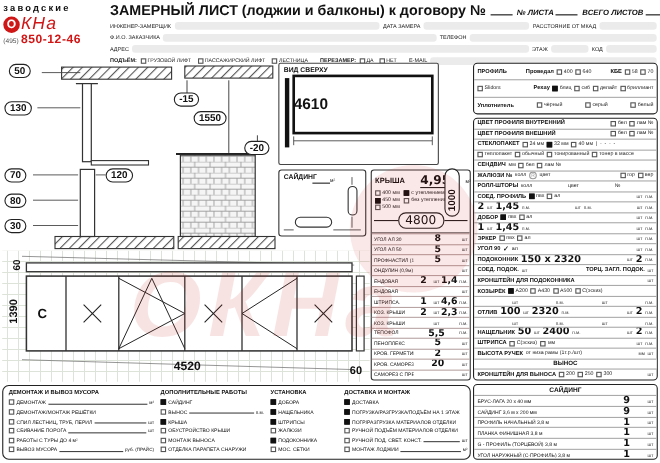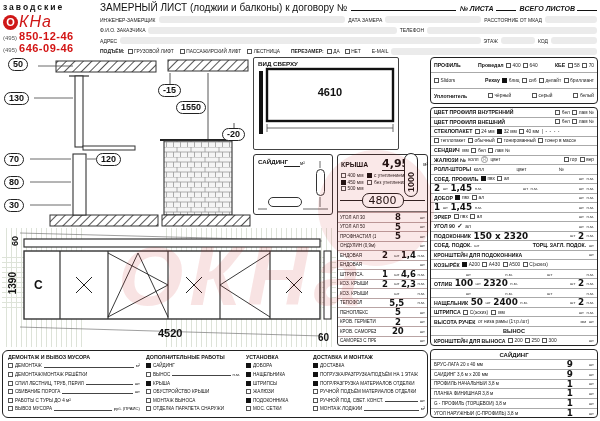--- a/index.html
+++ b/index.html
@@ -10,41 +10,41 @@
 .logo{position:absolute;left:3px;top:2px;width:94px}
 .logo-top{font-size:8.5px;font-weight:800;letter-spacing:2px;color:#111}
 .logo-main{display:flex;align-items:center;gap:1px;margin-top:1px}
 .o-badge{display:inline-flex;width:15px;height:15px;border-radius:50%;background:#cf1717;color:#fff;font-size:11px;font-weight:800;align-items:center;justify-content:center}
 .logo-kna{color:#cf1717;font-size:16px;font-weight:400;font-style:italic;letter-spacing:1px}
 .phone-row{display:flex;align-items:baseline;gap:2px;line-height:10px}
 .phone-code{font-size:6px;color:#555}
 .phone-num{font-size:11px;font-weight:800;color:#d31414;letter-spacing:.5px}
 .hdr-right{position:absolute;left:100px;top:2px;width:497px}
 .tline{display:flex;align-items:baseline;gap:4px}
-.htitle{font-size:10px;font-weight:400;white-space:nowrap}
+.htitle{font-size:13px;font-weight:700;white-space:nowrap}
 .tfill{flex:1;border-bottom:1px solid #111;height:8px;min-width:20px}
 .sheetno{font-size:7px;font-weight:800;font-style:italic;white-space:nowrap}
 .uln{display:inline-block;width:20px;border-bottom:1px solid #111;height:6px}
 .hrow{display:flex;align-items:center;gap:3px;margin-top:2.6px;height:8px}
 .hl{font-size:5px;white-space:nowrap;color:#222}
 .fld{height:7px;background:#ebebeb;border-radius:3px;flex:1}
 .fldw{flex:0 0 auto}
 
 .cbw{display:inline-flex;align-items:center;gap:1.5px;white-space:nowrap}
 .cb{display:inline-block;width:5px;height:5px;border:.9px solid #555;background:#fff;flex:0 0 auto}
 .cb.on{background:#111;border-color:#111}
 .cbl{font-size:4.8px;color:#222}
 
 .svgzone{position:absolute;left:2px;top:57px;width:250px;height:173px}
 .dim{position:absolute;z-index:12;border:1.2px solid #222;border-radius:7px;background:#fff;font-weight:800;font-size:9px;line-height:11px;padding:0 4px;white-space:nowrap}
 .dimv{writing-mode:vertical-rl;transform:rotate(180deg);padding:4px 0;line-height:12px}
 .grid{background-image:repeating-linear-gradient(#0000 0 4.5px,#dde3d8 4.5px 5px),repeating-linear-gradient(90deg,#0000 0 4.5px,#dde3d8 4.5px 5px)}
 .topview{position:absolute;left:253px;top:57px;width:146px;height:93px;border:1.4px solid #444;border-radius:2px;background:#fff}
 .tv-title{position:absolute;left:4px;top:2px;font-size:6.2px;font-weight:800}
-.tv-len{position:absolute;left:13px;top:28px;width:126px;text-align:center;font-size:11px;font-weight:800}
+.tv-len{position:absolute;left:13px;top:28px;width:126px;font-size:14px;font-weight:800}
 .sidingbox{position:absolute;left:253px;top:154px;width:80px;height:61px;border:1.2px solid #333;border-radius:3px;background:#fff}
 .sb-title{position:absolute;left:4px;top:3px;font-size:6.2px;font-weight:800}
 .sb-unit{position:absolute;left:46px;top:6px;font-size:4.6px}
 .sb-uline{position:absolute;left:30px;top:11px;width:16px;border-bottom:.8px solid #222}
 .capsule{position:absolute;border:1.1px solid #333;border-radius:6px;background:#fff}
 .roofpanel{position:absolute;left:337px;top:154px;width:91px;height:192px;border:1.2px solid #333;border-radius:3px;background:#fff;display:flex;flex-direction:column}
 .roof-top{height:57px;border-bottom:.8px solid #777;padding:2px 3px 0;position:relative}
 .roof-t1{display:flex;align-items:center;gap:14px}
 .roof-name{font-size:6.8px;font-weight:800}
 .roof-area{font-size:11px;font-weight:800;border-bottom:1px solid #222;font-family:"DejaVu Sans",sans-serif}
@@ -104,24 +104,20 @@
   <div class="hdr">
     <div class="logo">
       <div class="logo-top">заводские</div>
       <div class="logo-main">
         <span class="o-badge">О</span>
         <span class="logo-kna">КНа</span>
       </div>
       <div class="phone-row">
         <span class="phone-code">(495)</span>
         <span class="phone-num">850-12-46</span>
-      </div>
-      <div class="phone-row">
-        <span class="phone-code">(495)</span>
-        <span class="phone-num">646-09-46</span>
       </div>
     </div>
     <div class="hdr-right">
       <div class="tline">
         <span class="htitle">ЗАМЕРНЫЙ ЛИСТ (лоджии и балконы) к договору №</span>
         <span class="tfill"></span>
         <span class="sheetno"><span>№ ЛИСТА</span> <span class="uln"></span></span>
         <span class="sheetno"><span>ВСЕГО ЛИСТОВ</span> <span class="uln"></span></span>
       </div>
       <div class="hrow">

